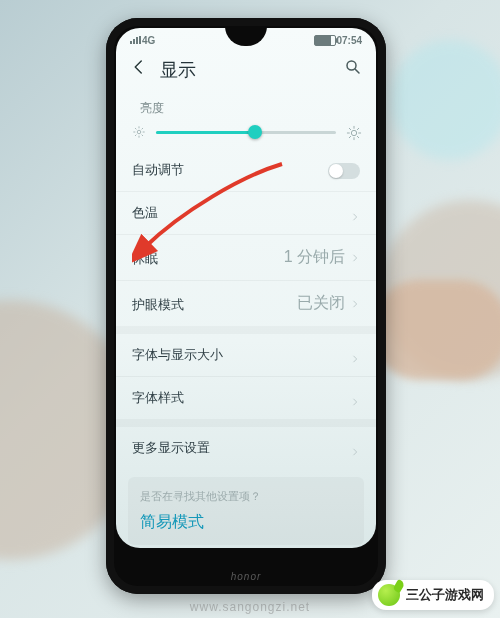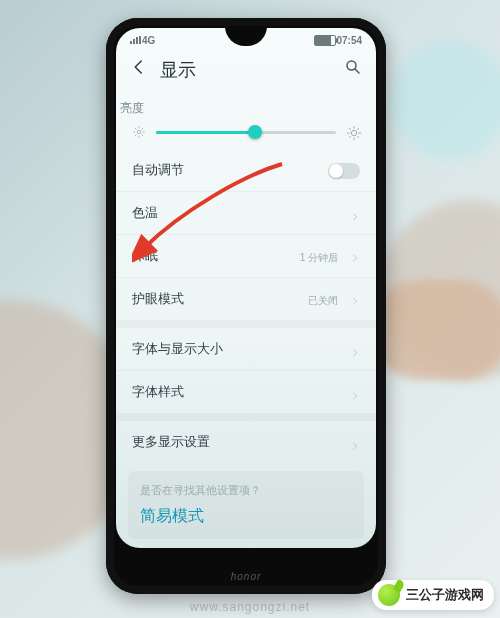--- a/index.html
+++ b/index.html
@@ -22,30 +22,30 @@
   .batt{display:inline-block;width:20px;height:9px;border:1px solid #6b7b7c;border-radius:2px;position:relative;}
   .batt::after{content:"";position:absolute;right:-3px;top:2px;width:2px;height:5px;background:#6b7b7c;border-radius:1px;}
   .batt i{display:block;height:100%;width:80%;background:#6b7b7c;}
   
   .hdr{display:flex;align-items:flex-start;gap:12px;padding:6px 14px 8px;}
   .hdr .back{width:18px;height:18px;display:flex;align-items:center;justify-content:center;color:#2b3b3c;}
   .hdr .title{font-size:18px;color:#25343a;font-weight:500;}
   .hdr .spacer{flex:1;}
   .hdr .search{width:18px;height:18px;color:#4a5b5c;}
   
-  .section-lbl{padding:10px 4px 4px;font-size:12px;color:#7a8a8b;}
+  .section-lbl{padding:10px 24px 4px;font-size:12px;color:#7a8a8b;}
   .slider-row{display:flex;align-items:center;gap:10px;padding:4px 16px 10px;}
   .sun{width:14px;height:14px;color:#9fb0b1;}
   .track{flex:1;height:3px;background:#c9d6d6;border-radius:2px;position:relative;}
   .fill{position:absolute;left:0;top:0;bottom:0;background:#1fcfc0;border-radius:2px;}
   .thumb{position:absolute;top:50%;width:14px;height:14px;border-radius:50%;background:#1fcfc0;box-shadow:0 1px 3px rgba(0,0,0,.3);transform:translate(-50%,-50%);}
   .row{display:flex;align-items:flex-end;justify-content:space-between;padding:12px 16px;border-top:1px solid rgba(0,0,0,.045);}
   .row.first{border-top:none;}
   .row .lbl{font-size:13px;color:#2f3f45;}
-  .row .val{font-size:10px;color:#9aabac;display:flex;align-items:center;gap:12px;}
+  .row .val{font-size:16px;color:#9aabac;display:flex;align-items:center;gap:5px;}
   .chev{width:10px;height:10px;color:#b6c3c4;}
   .toggle{width:32px;height:16px;border-radius:10px;background:#d4dedf;position:relative;}
   .toggle i{position:absolute;top:1px;left:1px;width:14px;height:14px;background:#fff;border-radius:50%;box-shadow:0 1px 2px rgba(0,0,0,.2);}
   .gap{height:8px;background:rgba(0,0,0,.03);}
   .card{margin:8px 12px;padding:12px 12px;border-radius:6px;background:rgba(0,0,0,.03);}
   .card .q{font-size:11px;color:#9cabac;margin-bottom:8px;}
   .card .link{font-size:16px;color:#1598b9;}
   
   .arrow{position:absolute;z-index:20;pointer-events:none;}
   

